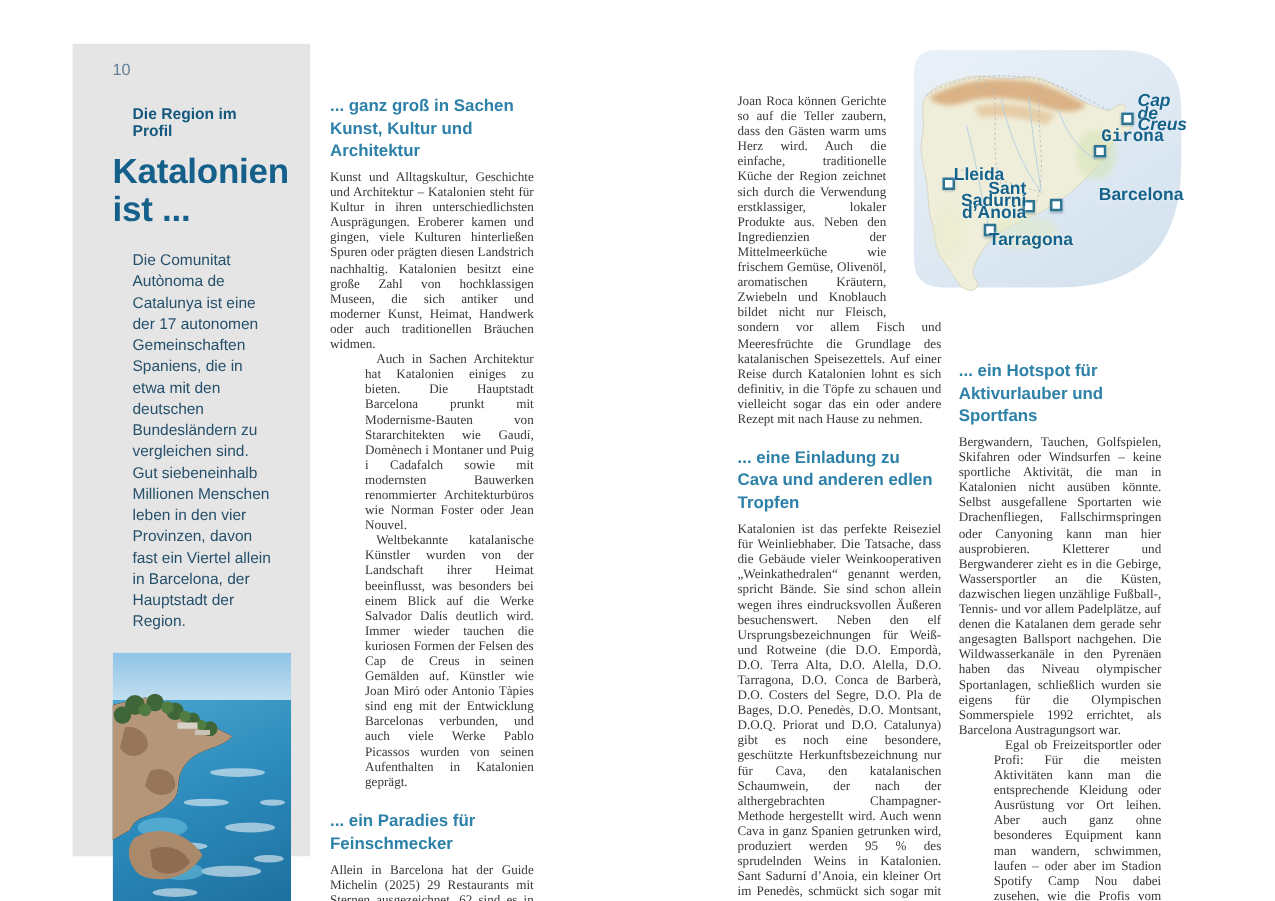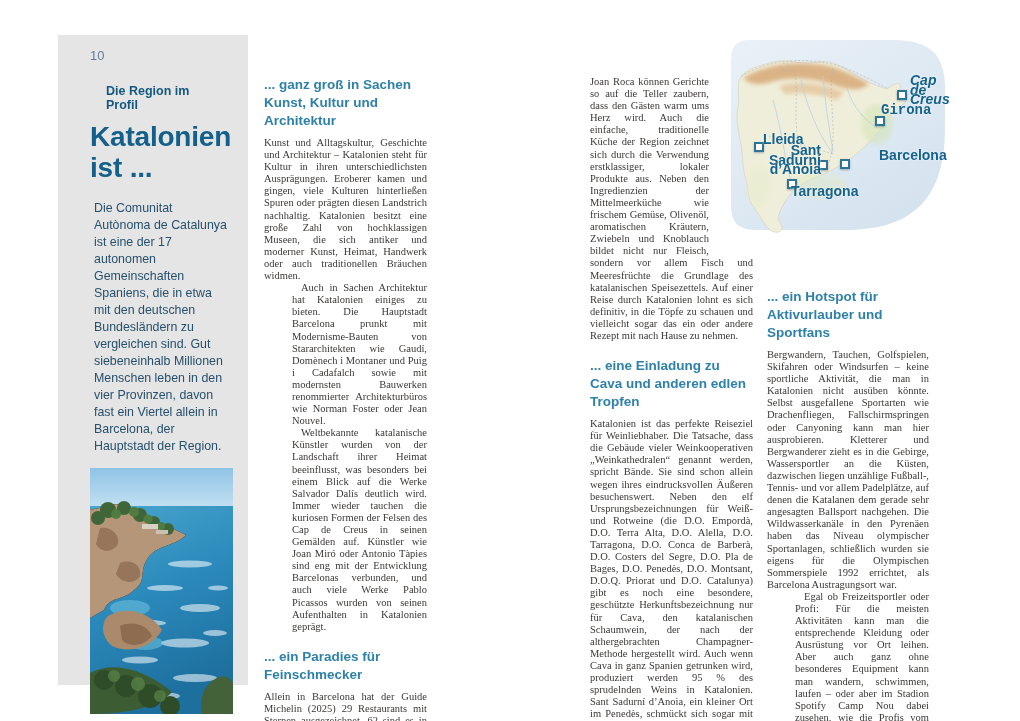--- a/index.html
+++ b/index.html
@@ -14,21 +14,21 @@
     background:#e5e5e5;box-sizing:border-box;
     padding:13px 13px 0 32px;
   }
   .pagenum{font-size:13px;color:#62809a;margin:0 0 21px;}
   .kicker{font-size:12.5px;font-weight:bold;color:#14587e;margin:0 16px 9px;}
   .sb-title{
     font-size:28px;line-height:31px;font-weight:bold;color:#15608a;
     letter-spacing:-0.2px;margin:0 0 17px;
   }
   .intro{
-    font-size:12.4px;line-height:17px;color:#26506b;margin:4px;
+    font-size:12.4px;line-height:17px;color:#26506b;margin:16px;
     hyphens:auto;
   }
   .photo{
     width:143px;height:246px;margin-top:13px;overflow:hidden;position:relative;
   }
   .photo svg{display:block;}
   .prov-head{font-size:13.5px;font-weight:bold;color:#14587e;margin:23px 0 10px;}
   
   .col{position:absolute;}
   .col1{left:264px;top:76px;width:163px;}

